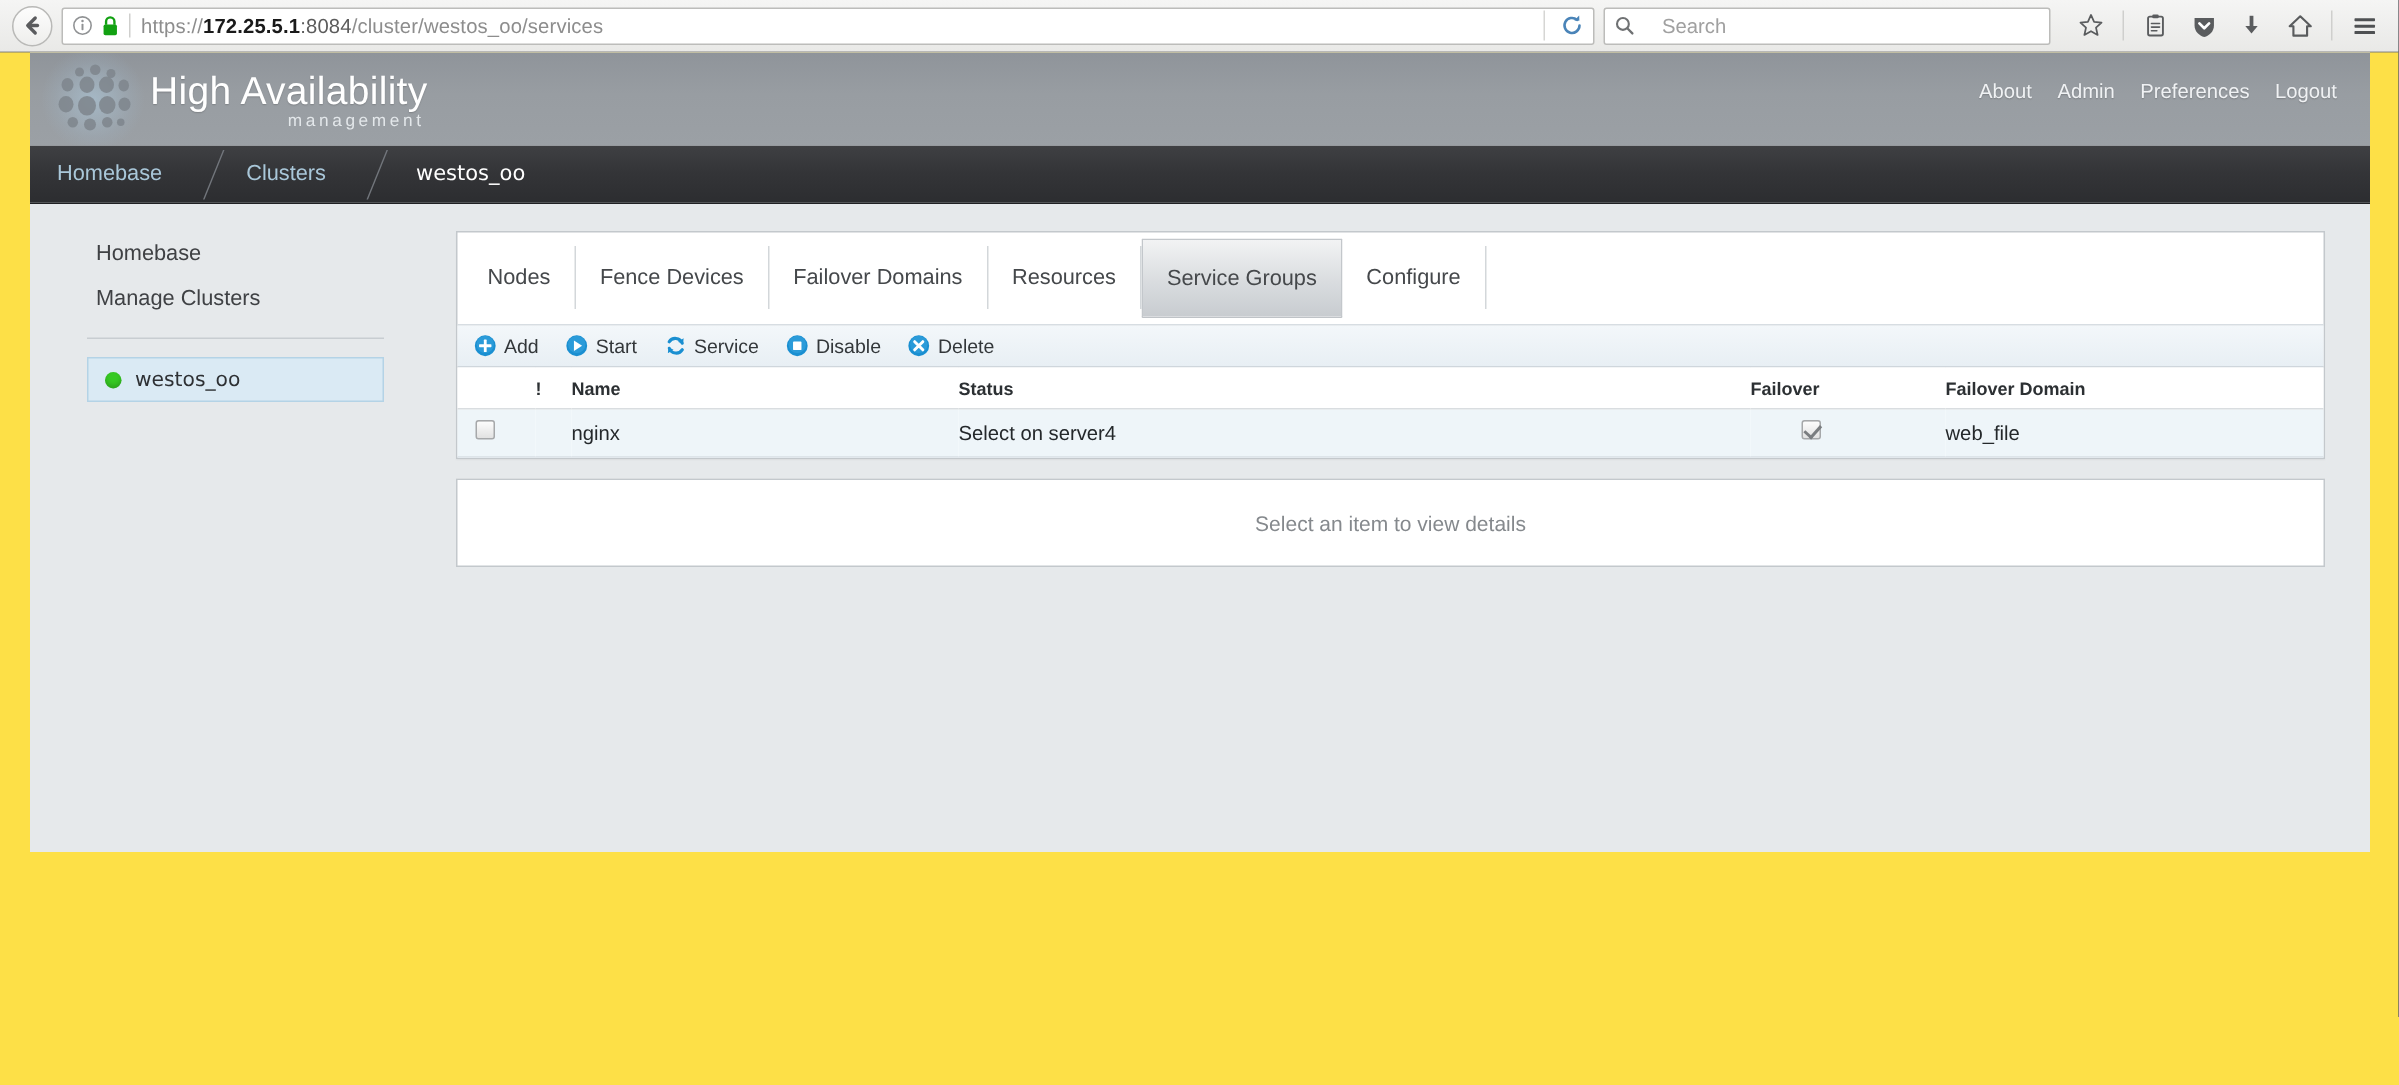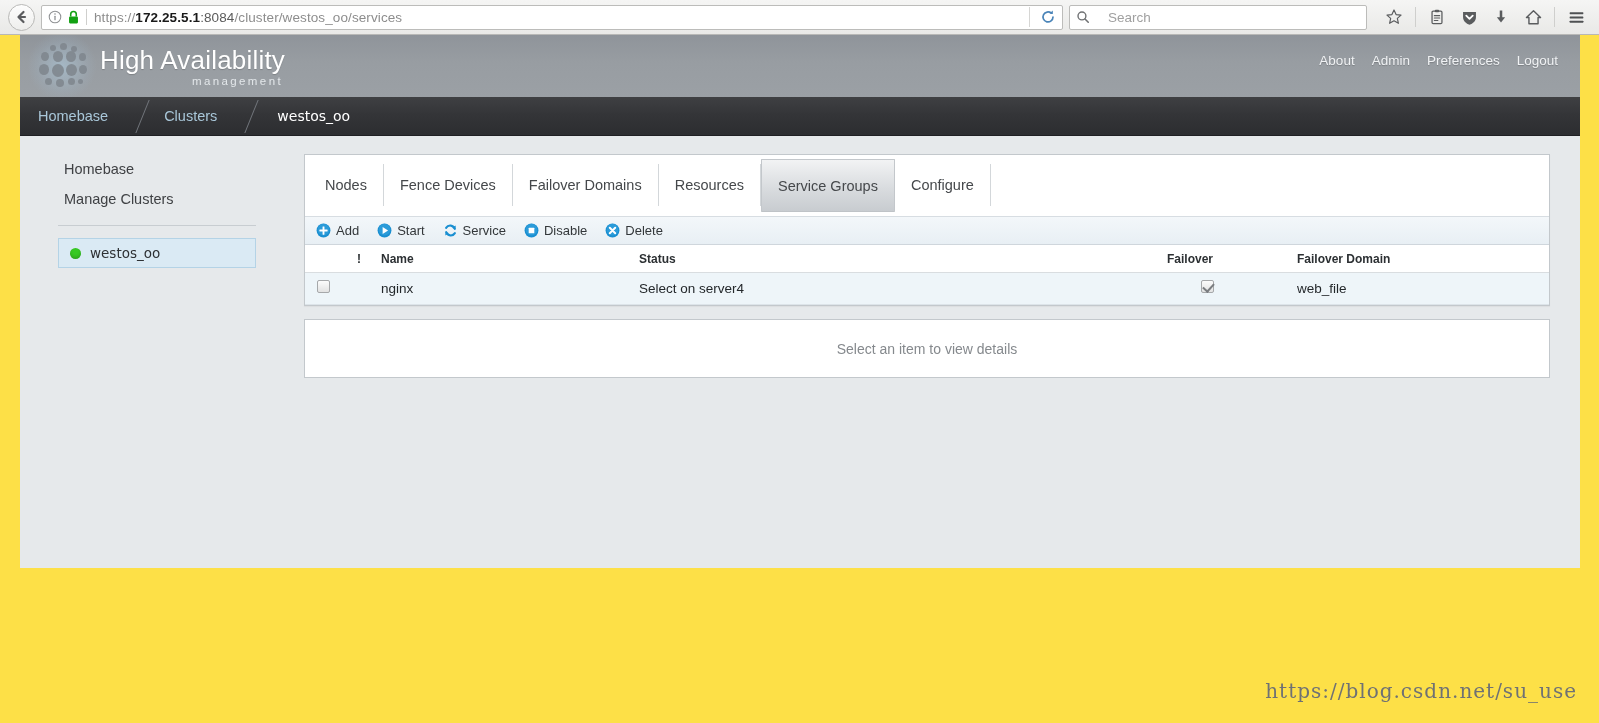--- a/index.html
+++ b/index.html
@@ -448,14 +448,13 @@
           </table>
         </div>
 
         <div class="details">
           <span>Select an item to view details</span>
         </div>
       </div>
     </div>
   </div>
 
-  <div class="watermark">https://blog.csdn.net/su_use</div>
 </div>
 
 </body></html>

